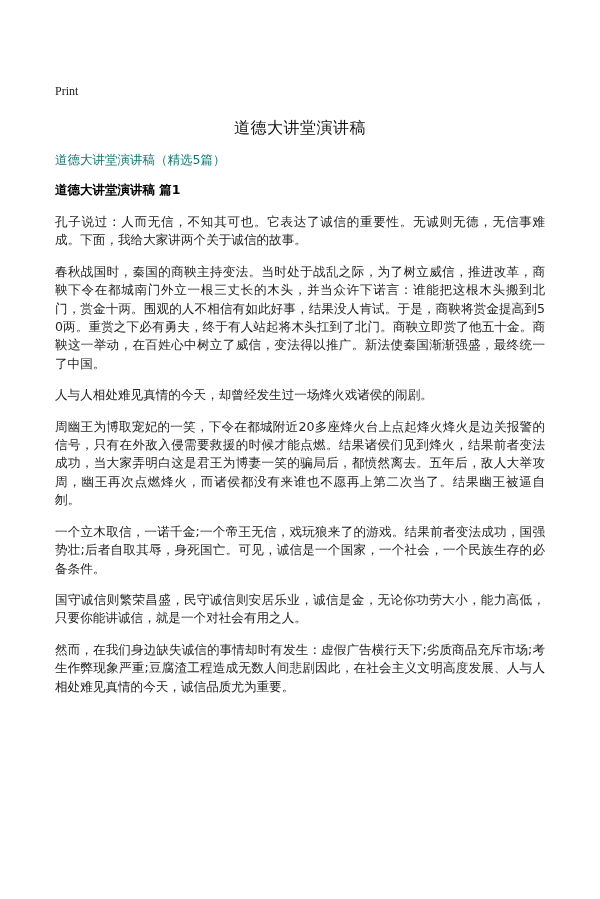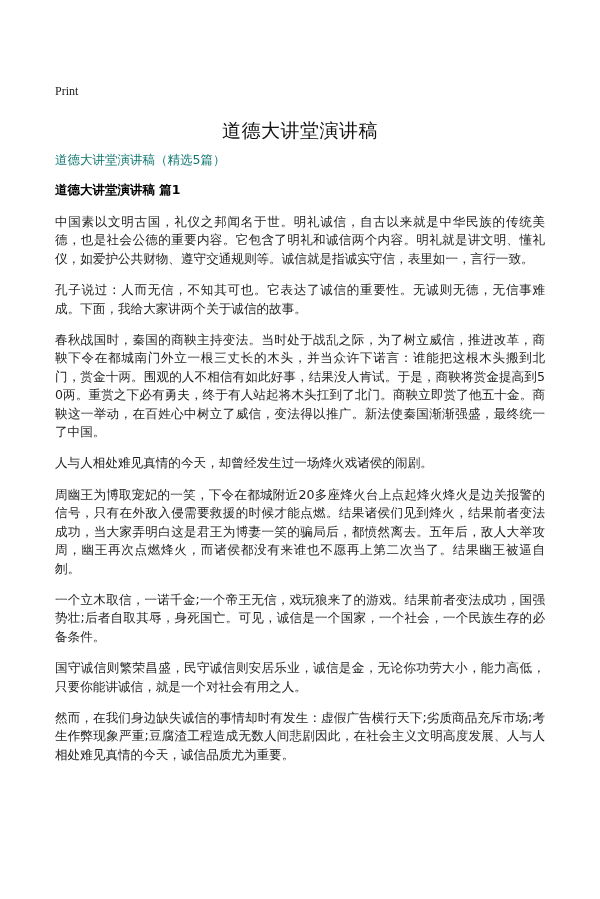--- a/index.html
+++ b/index.html
@@ -28,21 +28,21 @@
       font-family: Liberation Serif, serif;
       font-size: 12px;
       color: #222;
     }
     .doc-title {
       position: absolute;
       left: 0;
       top: 118px;
       width: 490px;
       text-align: center;
-      font-size: 19px;
+      font-size: 16px;
       color: #111;
       letter-spacing: 0.5px;
     }
     .doc-subtitle {
       position: absolute;
       left: 0;
       top: 152px;
       font-size: 12.5px;
       color: #0f766e;
     }
@@ -71,21 +71,20 @@
   </style>
 </head>
 <body>
 
 <div class="page">
   <div class="print-label">Print</div>
   <h1 class="doc-title" style="margin:0;font-weight:normal;">道德大讲堂演讲稿</h1>
   <div class="doc-subtitle">道德大讲堂演讲稿（精选5篇）</div>
   <div class="section-heading">道德大讲堂演讲稿 篇1</div>
   <div class="body-text">
-    <p class="para">中国素以文明古国，礼仪之邦闻名于世。明礼诚信，自古以来就是中华民族的传统美德，也是社会公德的重要内容。它包含了明礼和诚信两个内容。明礼就是讲文明、懂礼仪，如爱护公共财物、遵守交通规则等。诚信就是指诚实守信，表里如一，言行一致。</p>
     <p class="para">孔子说过：人而无信，不知其可也。它表达了诚信的重要性。无诚则无德，无信事难成。下面，我给大家讲两个关于诚信的故事。</p>
     <p class="para">春秋战国时，秦国的商鞅主持变法。当时处于战乱之际，为了树立威信，推进改革，商鞅下令在都城南门外立一根三丈长的木头，并当众许下诺言：谁能把这根木头搬到北门，赏金十两。围观的人不相信有如此好事，结果没人肯试。于是，商鞅将赏金提高到50两。重赏之下必有勇夫，终于有人站起将木头扛到了北门。商鞅立即赏了他五十金。商鞅这一举动，在百姓心中树立了威信，变法得以推广。新法使秦国渐渐强盛，最终统一了中国。</p>
     <p class="para">人与人相处难见真情的今天，却曾经发生过一场烽火戏诸侯的闹剧。</p>
     <p class="para">周幽王为博取宠妃的一笑，下令在都城附近20多座烽火台上点起烽火烽火是边关报警的信号，只有在外敌入侵需要救援的时候才能点燃。结果诸侯们见到烽火，结果前者变法成功，当大家弄明白这是君王为博妻一笑的骗局后，都愤然离去。五年后，敌人大举攻周，幽王再次点燃烽火，而诸侯都没有来谁也不愿再上第二次当了。结果幽王被逼自刎。</p>
     <p class="para">一个立木取信，一诺千金;一个帝王无信，戏玩狼来了的游戏。结果前者变法成功，国强势壮;后者自取其辱，身死国亡。可见，诚信是一个国家，一个社会，一个民族生存的必备条件。</p>
     <p class="para">国守诚信则繁荣昌盛，民守诚信则安居乐业，诚信是金，无论你功劳大小，能力高低，只要你能讲诚信，就是一个对社会有用之人。</p>
     <p class="para">然而，在我们身边缺失诚信的事情却时有发生：虚假广告横行天下;劣质商品充斥市场;考生作弊现象严重;豆腐渣工程造成无数人间悲剧因此，在社会主义文明高度发展、人与人相处难见真情的今天，诚信品质尤为重要。</p>
   </div>
 </div>
 

